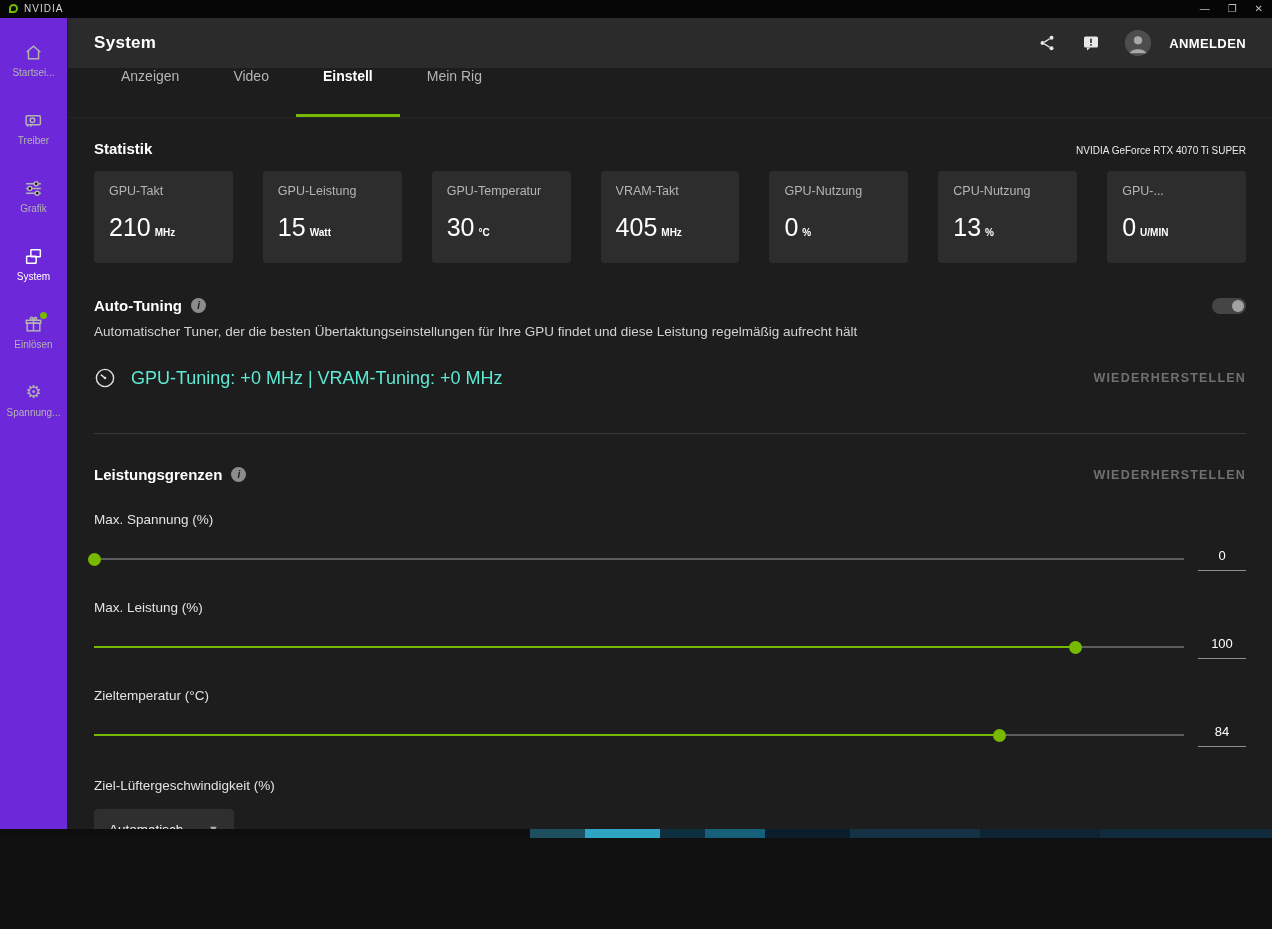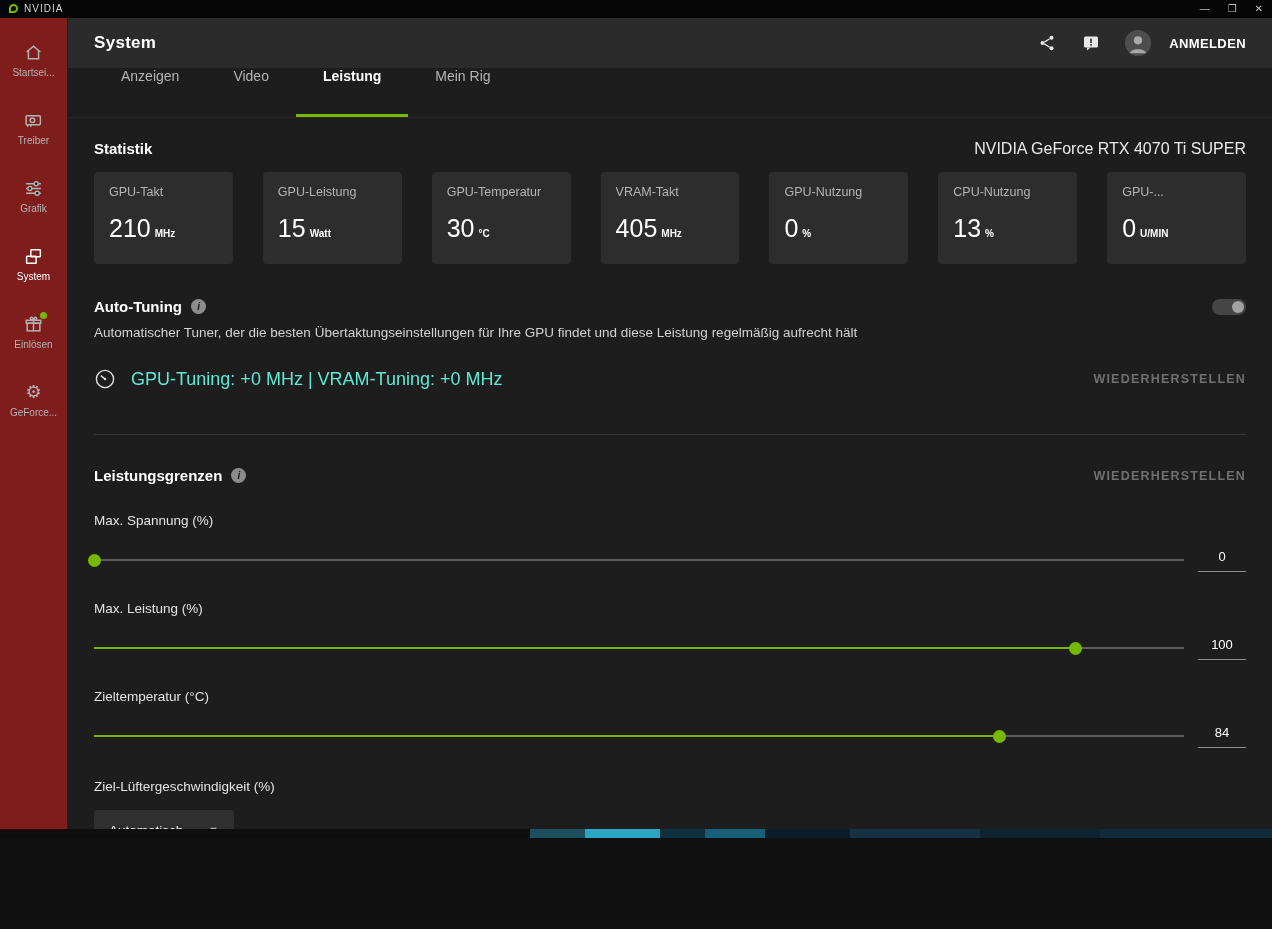--- a/index.html
+++ b/index.html
@@ -15,21 +15,21 @@
     align-items:center; justify-content:space-between; padding:0 9px; }
   .titlebar-left { display:flex; align-items:center; gap:6px; margin-top:-2px; }
   .nv-logo { width:9px; height:9px; border:2px solid #76b900; border-radius:50% 50% 50% 0; display:inline-block; }
   .titlebar-title { font-size:10px; color:#d6d6d6; letter-spacing:1px; }
   .win-controls { display:flex; gap:18px; }
   .win-btn { font-size:10px; color:#bdbdbd; line-height:18px; cursor:default; }
 
   
   .app { flex:1; display:flex; min-height:0; }
 
-  .sidebar { width:68px; flex:none; background:#7f1d1d; padding-top:8px;
+  .sidebar { width:68px; flex:none; background:#6d28d9; padding-top:8px;
     display:flex; flex-direction:column; border-right:1px solid #1f1f1f; }
   .side-item { height:68px; display:flex; flex-direction:column; align-items:center;
     justify-content:center; gap:5px; color:#b3b3b3; cursor:pointer; position:relative; }
   .side-item.active { color:#ffffff; }
   .side-icon { width:19px; height:19px; display:flex; align-items:center; justify-content:center; position:relative; }
   .side-icon svg { width:19px; height:19px; }
   .side-label { font-size:10px; white-space:nowrap; max-width:64px; overflow:hidden; }
   .badge-dot { position:absolute; top:-3px; right:-4px; width:7px; height:7px;
     border-radius:50%; background:#76b900; }
   .gear-glyph { font-size:18px; line-height:18px; color:inherit; }
@@ -51,21 +51,21 @@
     color:#b5b5b5; position:relative; cursor:pointer; }
   .tab.active { color:#ffffff; font-weight:bold; }
   .tab.active::after { content:""; position:absolute; left:0; right:0; bottom:0;
     height:3px; background:var(--accent,#76b900); }
 
   
   .content { flex:1; padding:0 26px; overflow:hidden; }
 
   .stat-head { margin-top:22px; display:flex; justify-content:space-between; align-items:baseline; }
   .section-title { font-size:15px; font-weight:bold; display:flex; align-items:center; gap:9px; }
-  .gpu-name { font-size:16px; color:#eaeaea; }
+  .gpu-name { font-size:10px; color:#eaeaea; }
 
   .cards { display:flex; gap:30px; margin-top:14px; }
   .card { flex:1; min-width:0; background:#2d2d2d; border-radius:4px; padding:13px 15px; height:92px; }
   .card-label { font-size:12.5px; color:#b5b5b5; white-space:nowrap; overflow:hidden; }
   .card-value { margin-top:15px; font-size:25px; color:#ffffff; white-space:nowrap; }
   .card-unit { font-size:10px; font-weight:bold; margin-left:4px; }
 
   .info-icon { width:15px; height:15px; border-radius:50%; background:#8c8c8c; color:#1d1d1d;
     font-size:10px; font-weight:bold; font-style:italic; display:inline-flex;
     align-items:center; justify-content:center; flex:none; }
@@ -181,21 +181,21 @@
           </svg>
           <span class="badge-dot"></span>
         </span>
         <span class="side-label">Einlösen</span>
       </div>
 
       <div class="side-item">
         <span class="side-icon">
             <span class="gear-glyph">⚙</span>
           </span>
-        <span class="side-label">GeForce...</span>
+        <span class="side-label">Spannung...</span>
       </div>
     </nav>
 
     <div class="main">
 
       <header class="topbar">
         <h1 class="page-title">System</h1>
         <div class="topbar-right">
           <span class="icon-btn">
             <svg viewBox="0 0 18 18" width="18" height="18">
@@ -227,21 +227,21 @@
       </header>
 
       <div class="tabs">
         <div class="tab">
             <span>Anzeigen</span>
           </div>
         <div class="tab">
             <span>Video</span>
           </div>
         <div class="tab active">
-            <span>Leistung</span>
+            <span>Einstell</span>
           </div>
         <div class="tab">
             <span>Mein Rig</span>
           </div>
       </div>
 
       <div class="content">
 
         <div class="stat-head">
           <span class="section-title">Statistik</span>

